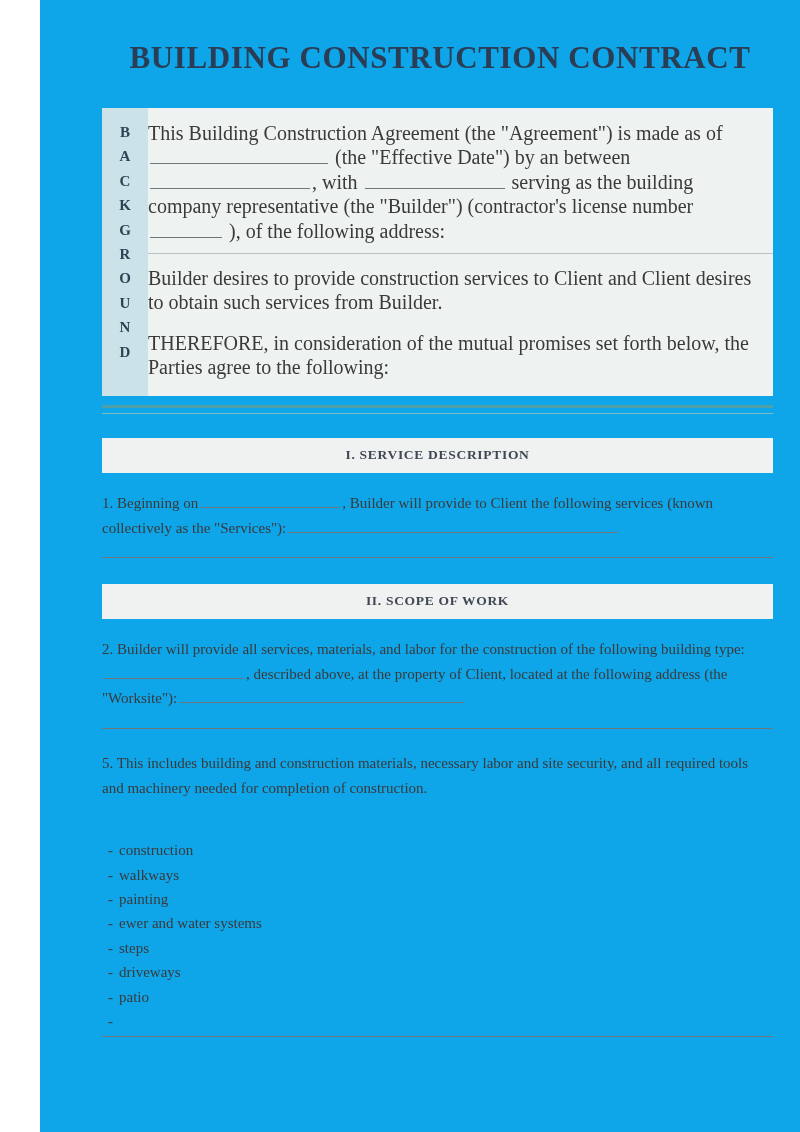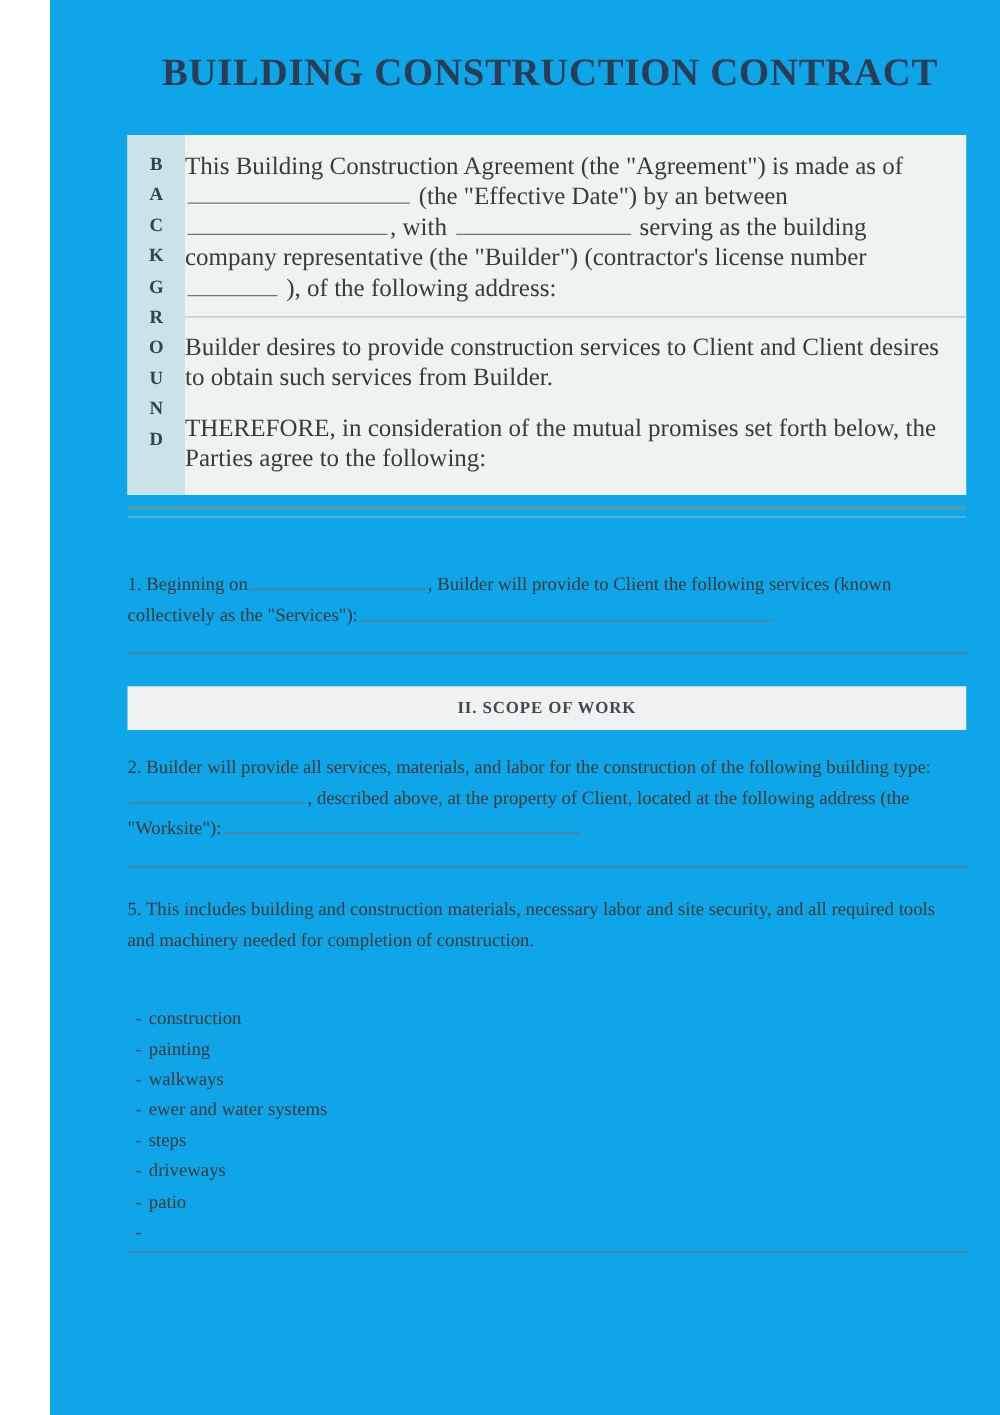--- a/index.html
+++ b/index.html
@@ -214,20 +214,21 @@
     </div>
   </div>
 
   <div class="teal-divider">
     <div class="t1"></div>
     <div class="t2"></div>
   </div>
 
   <div class="flow">
 
+    <div class="section-bar">I. SERVICE DESCRIPTION</div>
 
     <div class="sp-18"></div>
 
     <div class="para">
       <span>1. Beginning on</span><span class="blank b-md"></span><span>, Builder will provide to Client the following services (known collectively as the "Services"):</span><span class="blank" style="width:330px"></span>
     </div>
 
     <div class="fill-row">
       <div class="fill-line"></div>
     </div>
@@ -250,22 +251,22 @@
 
     <div class="para">5. This includes building and construction materials, necessary labor and site security, and all required tools and machinery needed for completion of construction.</div>
 
     <div class="sp-22"></div>
 
 
     <div class="sp-16"></div>
 
     <ul class="list">
       <li><span class="dash">-</span><span>construction</span></li>
+      <li><span class="dash">-</span><span>walkways</span></li>
       <li><span class="dash">-</span><span>painting</span></li>
-      <li><span class="dash">-</span><span>walkways</span></li>
       <li><span class="dash">-</span><span>ewer and water systems</span></li>
       <li><span class="dash">-</span><span>steps</span></li>
       <li><span class="dash">-</span><span>driveways</span></li>
       <li><span class="dash">-</span><span>patio</span></li>
       <li><span class="dash">-</span></li>
     </ul>
 
     <div class="fill-row" style="padding-top:3px">
       <div class="fill-line"></div>
     </div>

